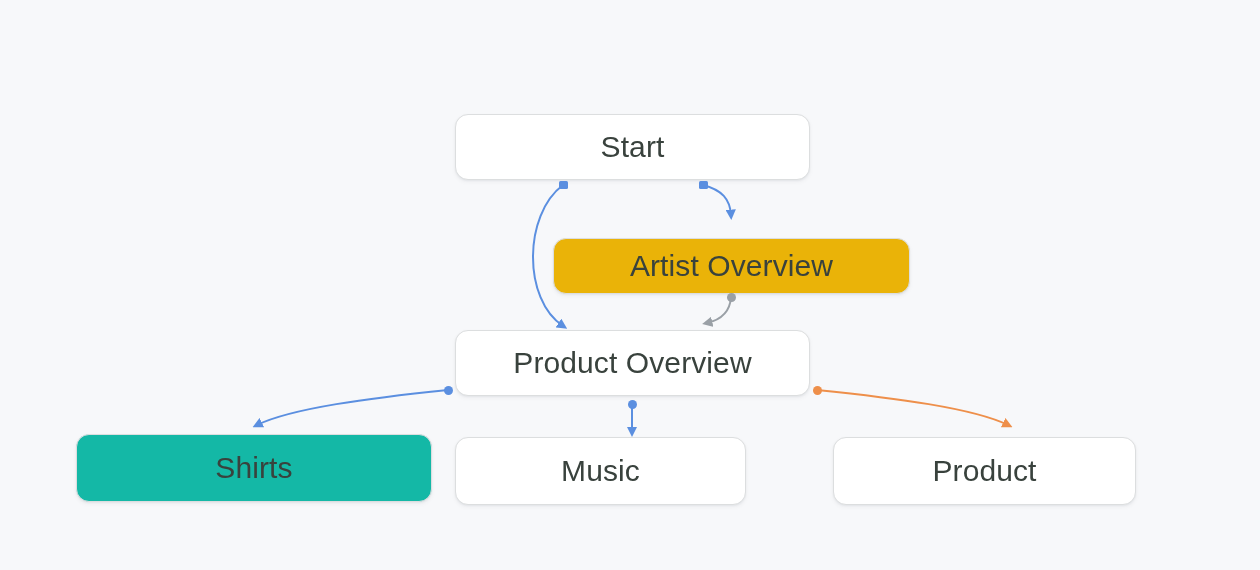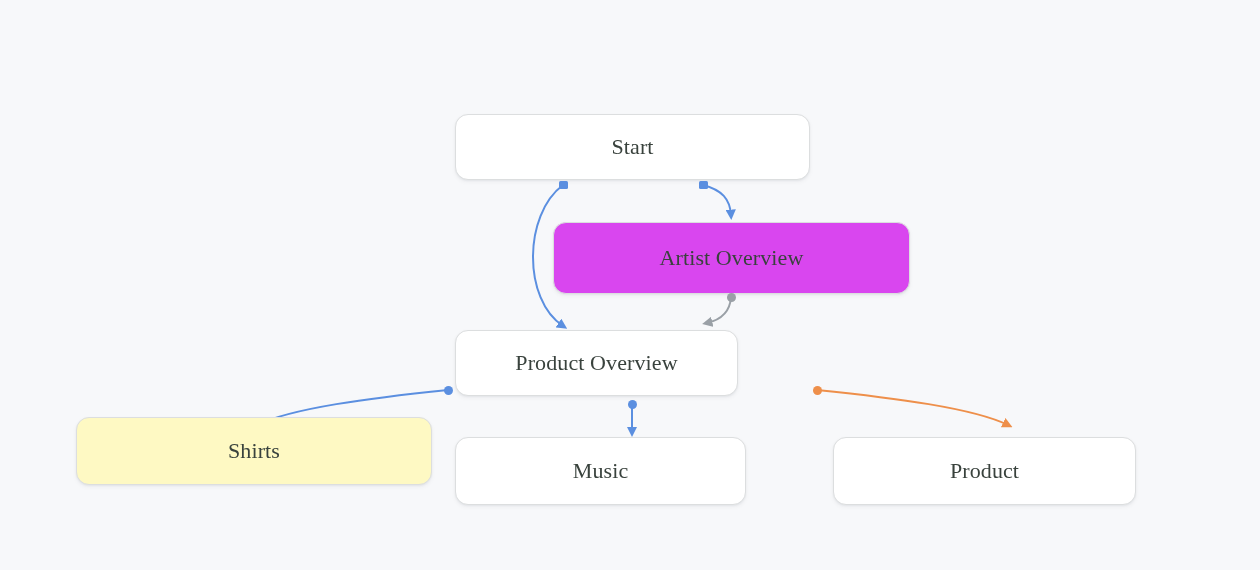--- a/index.html
+++ b/index.html
@@ -38,22 +38,22 @@
     box-shadow: 0 1px 2px rgba(20, 30, 45, 0.055),
                 0 2px 5px rgba(20, 30, 45, 0.045);
     display: flex;
     align-items: center;
     justify-content: center;
     z-index: 2;
     cursor: grab;
     user-select: none;
   }
   .node-label {
-    font-family: Liberation Serif, serif;
-    font-size: 22px;
+    font-family: Liberation Sans, sans-serif;
+    font-size: 30px;
     font-weight: 500;
     color: #39423d;
     letter-spacing: 0.1px;
     line-height: 1;
     white-space: nowrap;
   }
   .handle {
     position: absolute;
     z-index: 3;
     pointer-events: auto;
@@ -94,27 +94,27 @@
         <path d="M 448,390 C 370,398 292,408 257,425" fill="none" stroke="#5b8fe0" stroke-width="2" stroke-linecap="butt" marker-end="url(#arrow-blue)"></path>
         <path d="M 632,404 L 632,432" fill="none" stroke="#5b8fe0" stroke-width="2" stroke-linecap="butt" marker-end="url(#arrow-blue)"></path>
         <path d="M 817,390 C 895,398 973,408 1008,425" fill="none" stroke="#ee8f4a" stroke-width="2" stroke-linecap="butt" marker-end="url(#arrow-orange)"></path>
       </g>
   </svg>
 
   <div id="node-layer">
       <div class="node" style="left: 455px; top: 114px; width: 355px; height: 66px; background: rgb(255, 255, 255); border-color: rgb(220, 222, 223);">
         <span class="node-label" style="color: rgb(57, 66, 61);">Start</span>
       </div>
-      <div class="node" style="left: 553px; top: 222px; width: 357px; height: 72px; background: #d946ef; border-color: rgb(220, 222, 223);">
+      <div class="node" style="left: 553px; top: 238px; width: 357px; height: 56px; background: #eab308; border-color: rgb(220, 222, 223);">
         <span class="node-label" style="color: rgb(57, 66, 61);">Artist Overview</span>
       </div>
-      <div class="node" style="left: 455px; top: 330px; width: 283px; height: 66px; background: rgb(255, 255, 255); border-color: rgb(220, 222, 223);">
+      <div class="node" style="left: 455px; top: 330px; width: 355px; height: 66px; background: rgb(255, 255, 255); border-color: rgb(220, 222, 223);">
         <span class="node-label" style="color: rgb(57, 66, 61);">Product Overview</span>
       </div>
-      <div class="node" style="left: 76px; top: 417px; width: 356px; height: 68px; background: #fef9c3; border-color: rgb(220, 222, 223);">
+      <div class="node" style="left: 76px; top: 434px; width: 356px; height: 68px; background: #14b8a6; border-color: rgb(220, 222, 223);">
         <span class="node-label" style="color: rgb(57, 66, 61);">Shirts</span>
       </div>
       <div class="node" style="left: 455px; top: 437px; width: 291px; height: 68px; background: rgb(255, 255, 255); border-color: rgb(220, 222, 223);">
         <span class="node-label" style="color: rgb(57, 66, 61);">Music</span>
       </div>
       <div class="node" style="left: 833px; top: 437px; width: 303px; height: 68px; background: rgb(255, 255, 255); border-color: rgb(220, 222, 223);">
         <span class="node-label" style="color: rgb(57, 66, 61);">Product</span>
       </div>
     </div>
   <div id="handle-layer">

